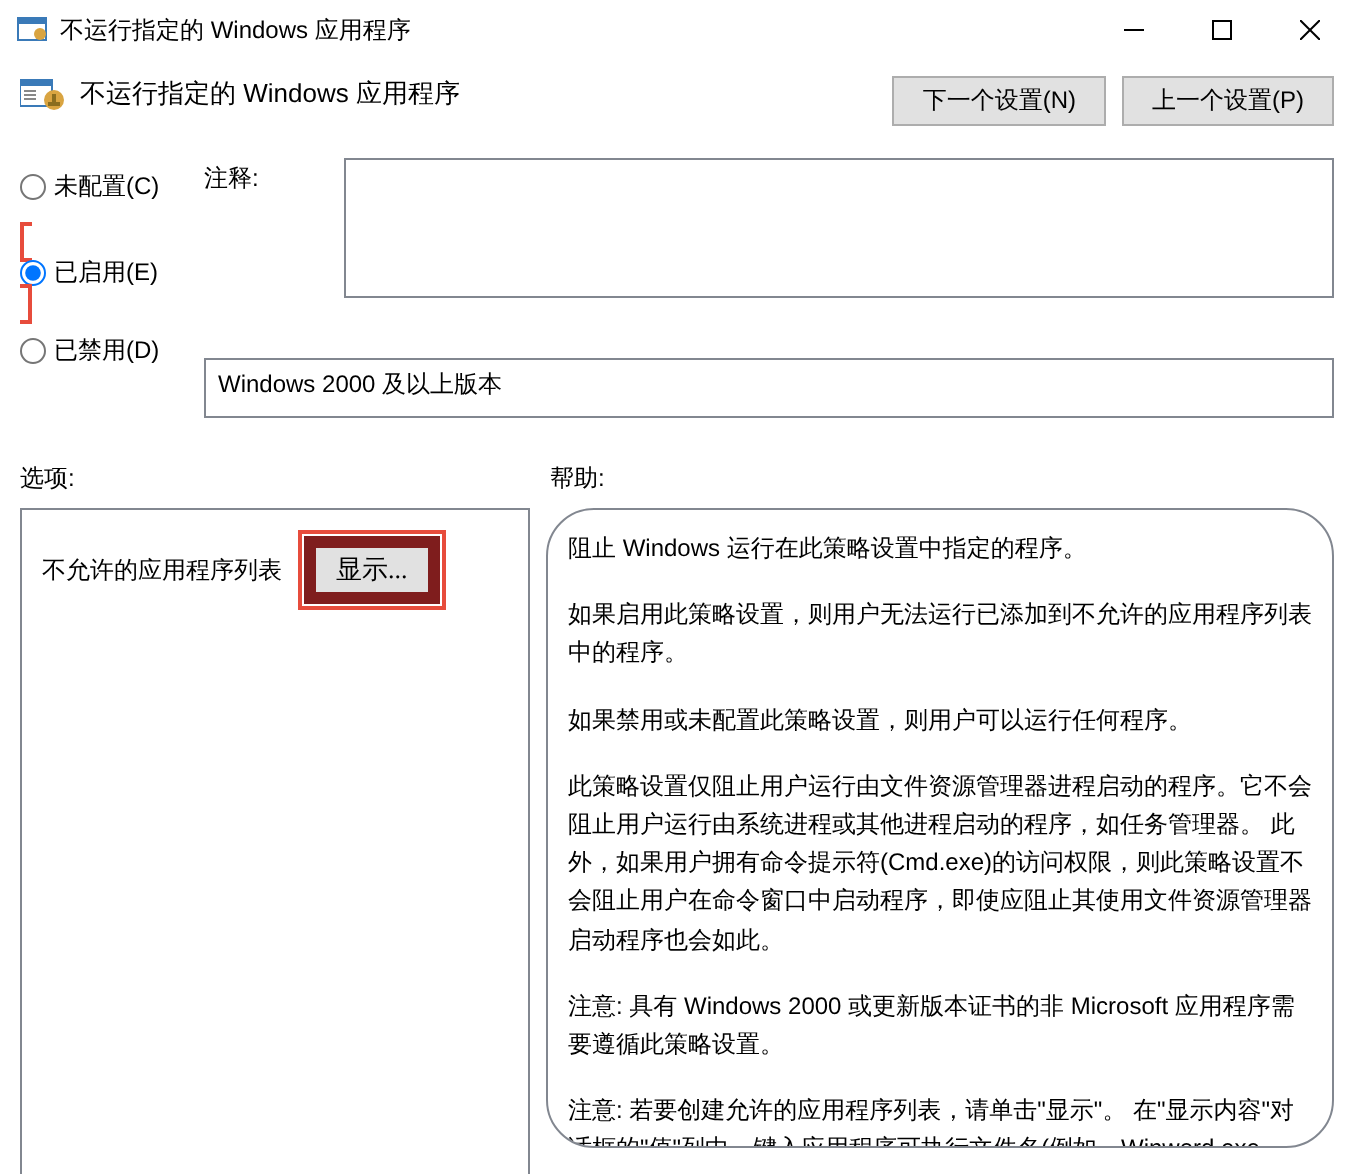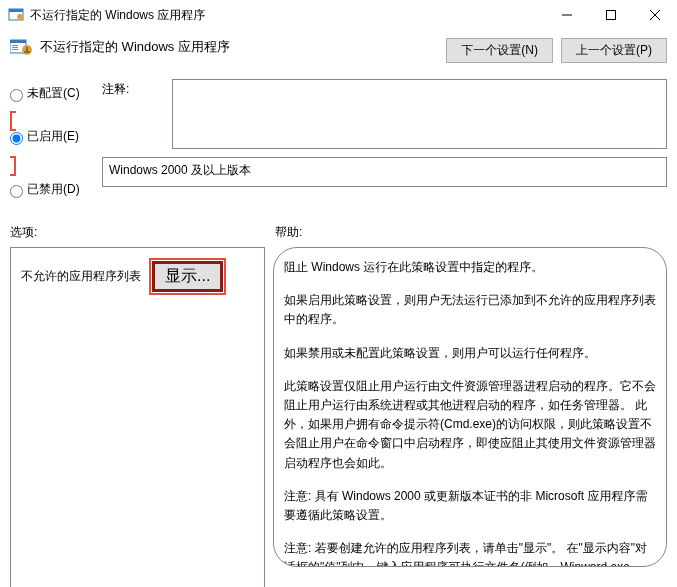--- a/index.html
+++ b/index.html
@@ -10,36 +10,36 @@
   .winbtns { display: flex; }
   .winbtn { width: 44px; height: 30px; display: flex; align-items: center; justify-content: center; font-size: 14px; }
   .header-row { display: flex; align-items: flex-start; padding: 8px 10px 16px 10px; }
   .header-left { display: flex; align-items: center; }
   .header-icon { width: 24px; height: 16px; margin-right: 6px; }
   .header-title { font-size: 13px; }
   .nav-buttons { margin-left: auto; display: flex; gap: 8px; }
   .nav-btn { border: 1px solid #adadad; background: #e1e1e1; padding: 3px 14px; font-size: 12px; cursor: pointer; font-family: inherit; }
   .config-area { display: flex; padding: 0 10px 12px 10px; }
   .radio-col { width: 92px; padding-top: 6px; }
-  .radio-row { display: flex; align-items: flex-end; margin-bottom: 12px; font-size: 12px; }
+  .radio-row { display: flex; align-items: center; margin-bottom: 12px; font-size: 12px; }
   .radio-row input { margin-right: 4px; }
   .highlight { border: 2px solid #e74c3c; padding: 1px 4px; }
   .fields-col { flex: 1; display: flex; flex-direction: column; gap: 8px; margin-bottom: 8px; }
   .field-row { display: flex; align-items: stretch; }
   .field-label { width: 70px; padding-top: 2px; font-size: 12px; text-align: left; }
   .comment-box { flex: 1; border: 1px solid #828790; min-height: 70px; background: #fff; }
-  .platform-box { flex: 1; border: 1px solid #828790; min-height: 30px; background: #fff; padding: 4px 6px; font-size: 12px; }
+  .platform-box { flex: 1; border: 1px solid #828790; min-height: 30px; background: #fff; padding: 4px 6px; font-size: 12px; margin-top: 22px; }
   .section-labels { display: flex; padding: 2px 10px 6px 10px; font-size: 12px; }
   .section-labels .lbl-left { width: 265px; }
   .panels { display: flex; padding: 0 10px; gap: 8px; }
   .panel { border: 1px solid #828790; background: #fff; }
   .panel-left { width: 255px; height: 376px; padding: 10px; }
   .panel-right { flex: 1; height: 320px; padding: 10px; overflow: hidden; border-radius: 24px; }
   .options-row { display: flex; align-items: center; gap: 8px; }
-  .show-btn { border: 3px solid #7f1d1d; background: #e1e1e1; padding: 2px 10px; font-size: 16px; cursor: pointer; font-family: Liberation Sans, sans-serif; }
+  .show-btn { border: 6px solid #7f1d1d; background: #e1e1e1; padding: 2px 10px; font-size: 13px; cursor: pointer; font-family: Liberation Serif, serif; }
   .show-highlight { border: 2px solid #e74c3c; padding: 1px; display: inline-block; }
   .help-text p { margin-bottom: 14px; line-height: 1.6; font-size: 12px; }
 </style>
 </head>
 <body>
 
 <div class="titlebar">
   <span class="title-icon">
     <svg viewBox="0 0 16 16" width="16" height="16">
       <rect x="1" y="2" width="14" height="11" fill="#fff" stroke="#3a7ab8" stroke-width="1"></rect>
@@ -90,21 +90,21 @@
   </div>
 </div>
 
 <div class="config-area">
   <div class="radio-col">
     <label class="radio-row">
       <input type="radio" name="state" style="">
       <span>未配置(C)</span>
     </label>
     <span class="highlight">
-      <label class="radio-row" style="margin-bottom:14px">
+      <label class="radio-row" style="margin-bottom:0">
         <input type="radio" name="state" checked="" style="">
         <span>已启用(E)</span>
       </label>
     </span>
     <label class="radio-row" style="margin-top:8px">
       <input type="radio" name="state" style="">
       <span>已禁用(D)</span>
     </label>
   </div>
   <div class="fields-col">

